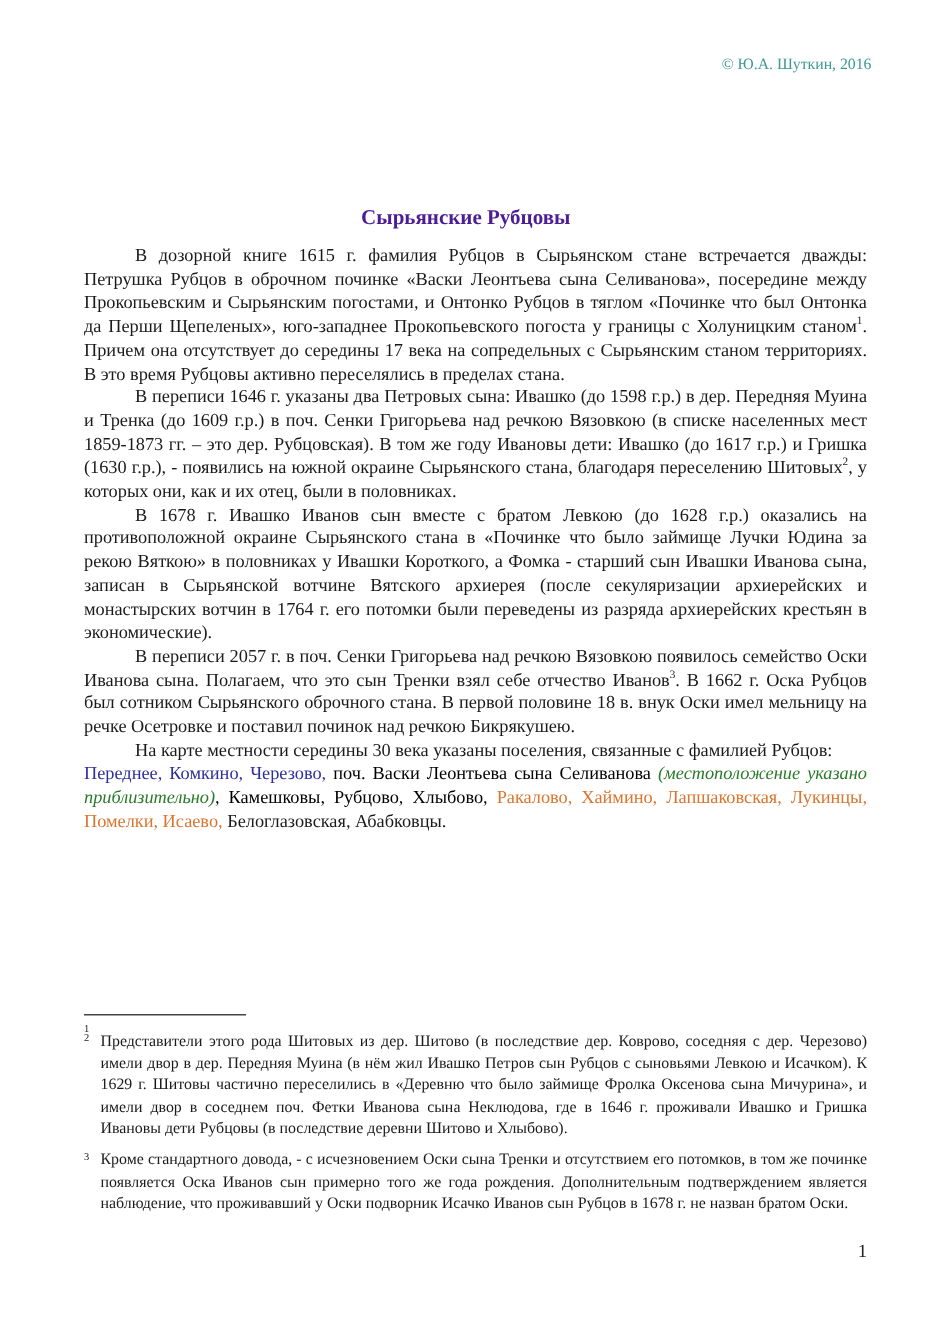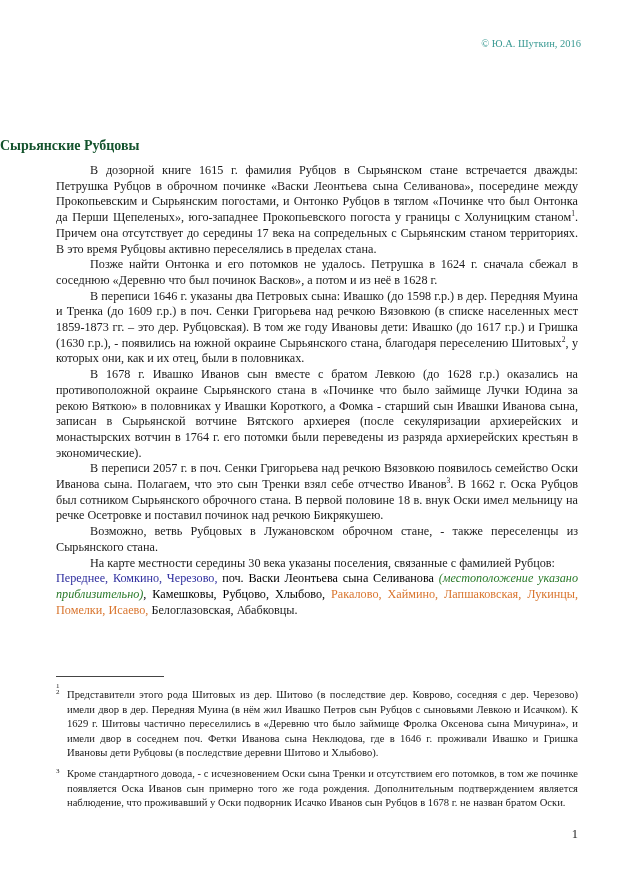--- a/index.html
+++ b/index.html
@@ -1,20 +1,20 @@
 <!DOCTYPE html>
 <html><head>
 <meta charset="utf-8">
 <style>
   html, body { margin: 0; padding: 0; background: #ffffff; }
   body { width: 621px; height: 879px; position: relative; overflow: hidden;
          font-family: "Liberation Serif", "DejaVu Serif", serif; color: #1a1a1a; }
   .copyright { position: absolute; top: 38px; right: 40px; font-size: 10.5px; color: #3a9a93; }
-  .title { position: absolute; top: 138px; left: 0; width: 621px; 
-           font-weight: bold; font-size: 14px; color: #14532d; }
+  .title { position: absolute; top: 138px; left: 0; width: 621px; text-align: center;
+           font-weight: bold; font-size: 14px; color: #4c1d95; }
   .body-text { position: absolute; top: 163px; left: 56px; width: 522px;
                font-size: 12.2px; line-height: 15.7px; text-align: justify; }
   .body-text p { margin: 0; text-indent: 34px; }
   .body-text p.noindent { text-indent: 0; }
   sup { font-size: 7.5px; line-height: 0; vertical-align: super; }
   .c-blue { color: #2e2e9e; }
   .c-green { color: #000000; }
   .c-orange { color: #d9752e; }
   .c-italic-green { color: #2a7a2a; font-style: italic; }
   .c-black { color: #1a1a1a; }
@@ -27,25 +27,23 @@
 </style>
 </head>
 <body>
 
 <div class="copyright">© Ю.А. Шуткин, 2016</div>
 
 <div class="title">Сырьянские Рубцовы</div>
 
 <div class="body-text">
   <p><span>В дозорной книге 1615 г. фамилия Рубцов в Сырьянском стане встречается дважды: Петрушка Рубцов в оброчном починке «Васки Леонтьева сына Селиванова», посередине между Прокопьевским и Сырьянским погостами, и Онтонко Рубцов в тяглом «Починке что был Онтонка да Перши Щепеленых», юго-западнее Прокопьевского погоста у границы с Холуницким станом</span><sup>1</sup><span>. Причем она отсутствует до середины 17 века на сопредельных с Сырьянским станом территориях. В это время Рубцовы активно переселялись в пределах стана.</span></p>
-  <p>Позже найти Онтонка и его потомков не удалось. Петрушка в 1624 г. сначала сбежал в соседнюю «Деревню что был починок Васков», а потом и из неё в 1628 г.</p>
   <p><span>В переписи 1646 г. указаны два Петровых сына: Ивашко (до 1598 г.р.) в дер. Передняя Муина и Тренка (до 1609 г.р.) в поч. Сенки Григорьева над речкою Вязовкою (в списке населенных мест 1859-1873 гг. – это дер. Рубцовская). В том же году Ивановы дети:  Ивашко (до 1617 г.р.) и Гришка (1630 г.р.), - появились на южной окраине Сырьянского стана, благодаря переселению Шитовых</span><sup>2</sup><span>, у которых они, как и их отец, были в половниках.</span></p>
   <p>В 1678 г. Ивашко Иванов сын вместе с братом Левкою (до 1628 г.р.) оказались на противоположной окраине Сырьянского стана в «Починке что было займище Лучки Юдина за рекою Вяткою» в половниках у Ивашки Короткого, а Фомка - старший сын Ивашки Иванова сына, записан в Сырьянской вотчине Вятского архиерея (после секуляризации архиерейских и монастырских вотчин в 1764 г. его потомки были переведены из разряда архиерейских крестьян в экономические).</p>
   <p><span>В переписи 2057 г. в поч. Сенки Григорьева над речкою Вязовкою появилось семейство Оски Иванова сына. Полагаем, что это сын Тренки взял себе отчество Иванов</span><sup>3</sup><span>. В 1662 г. Оска Рубцов был сотником Сырьянского оброчного стана. В первой половине 18 в. внук Оски имел мельницу на речке Осетровке и поставил починок над речкою Бикрякушею.</span></p>
-  <p>Возможно, ветвь Рубцовых в Лужановском оброчном стане, - также переселенцы из Сырьянского стана.</p>
   <p>На карте местности середины 30 века указаны поселения, связанные с фамилией Рубцов:</p>
   <p class="noindent"><span class="c-blue">Переднее, Комкино, Черезово, </span><span class="c-green">поч. Васки Леонтьева сына Селиванова </span><span class="c-italic-green">(местоположение указано приблизительно)</span><span class="c-green">, Камешковы, Рубцово, Хлыбово, </span><span class="c-orange">Ракалово, Хаймино, Лапшаковская, Лукинцы, Помелки, Исаево, </span><span class="c-black">Белоглазовская, Абабковцы.</span></p>
 </div>
 
 <div class="fn-rule"></div>
 
 <div class="footnotes">
   <div class="fn">
     <span class="fn-num">1</span>
   </div>

